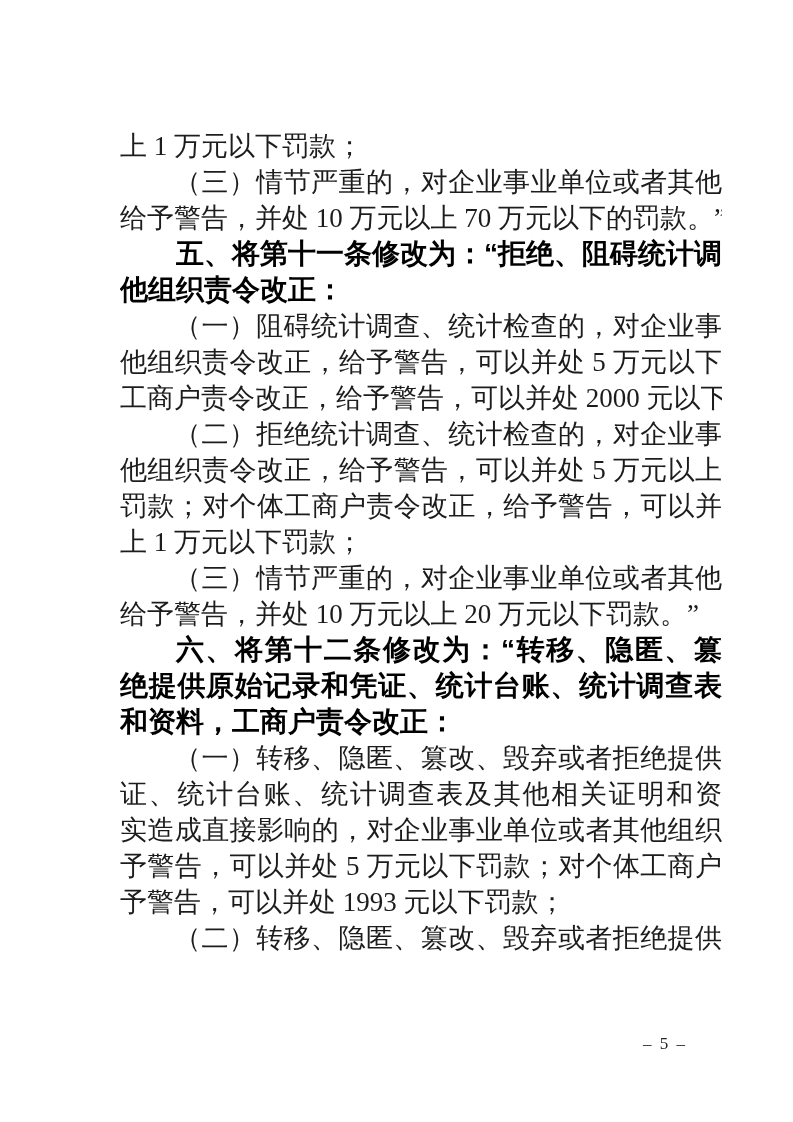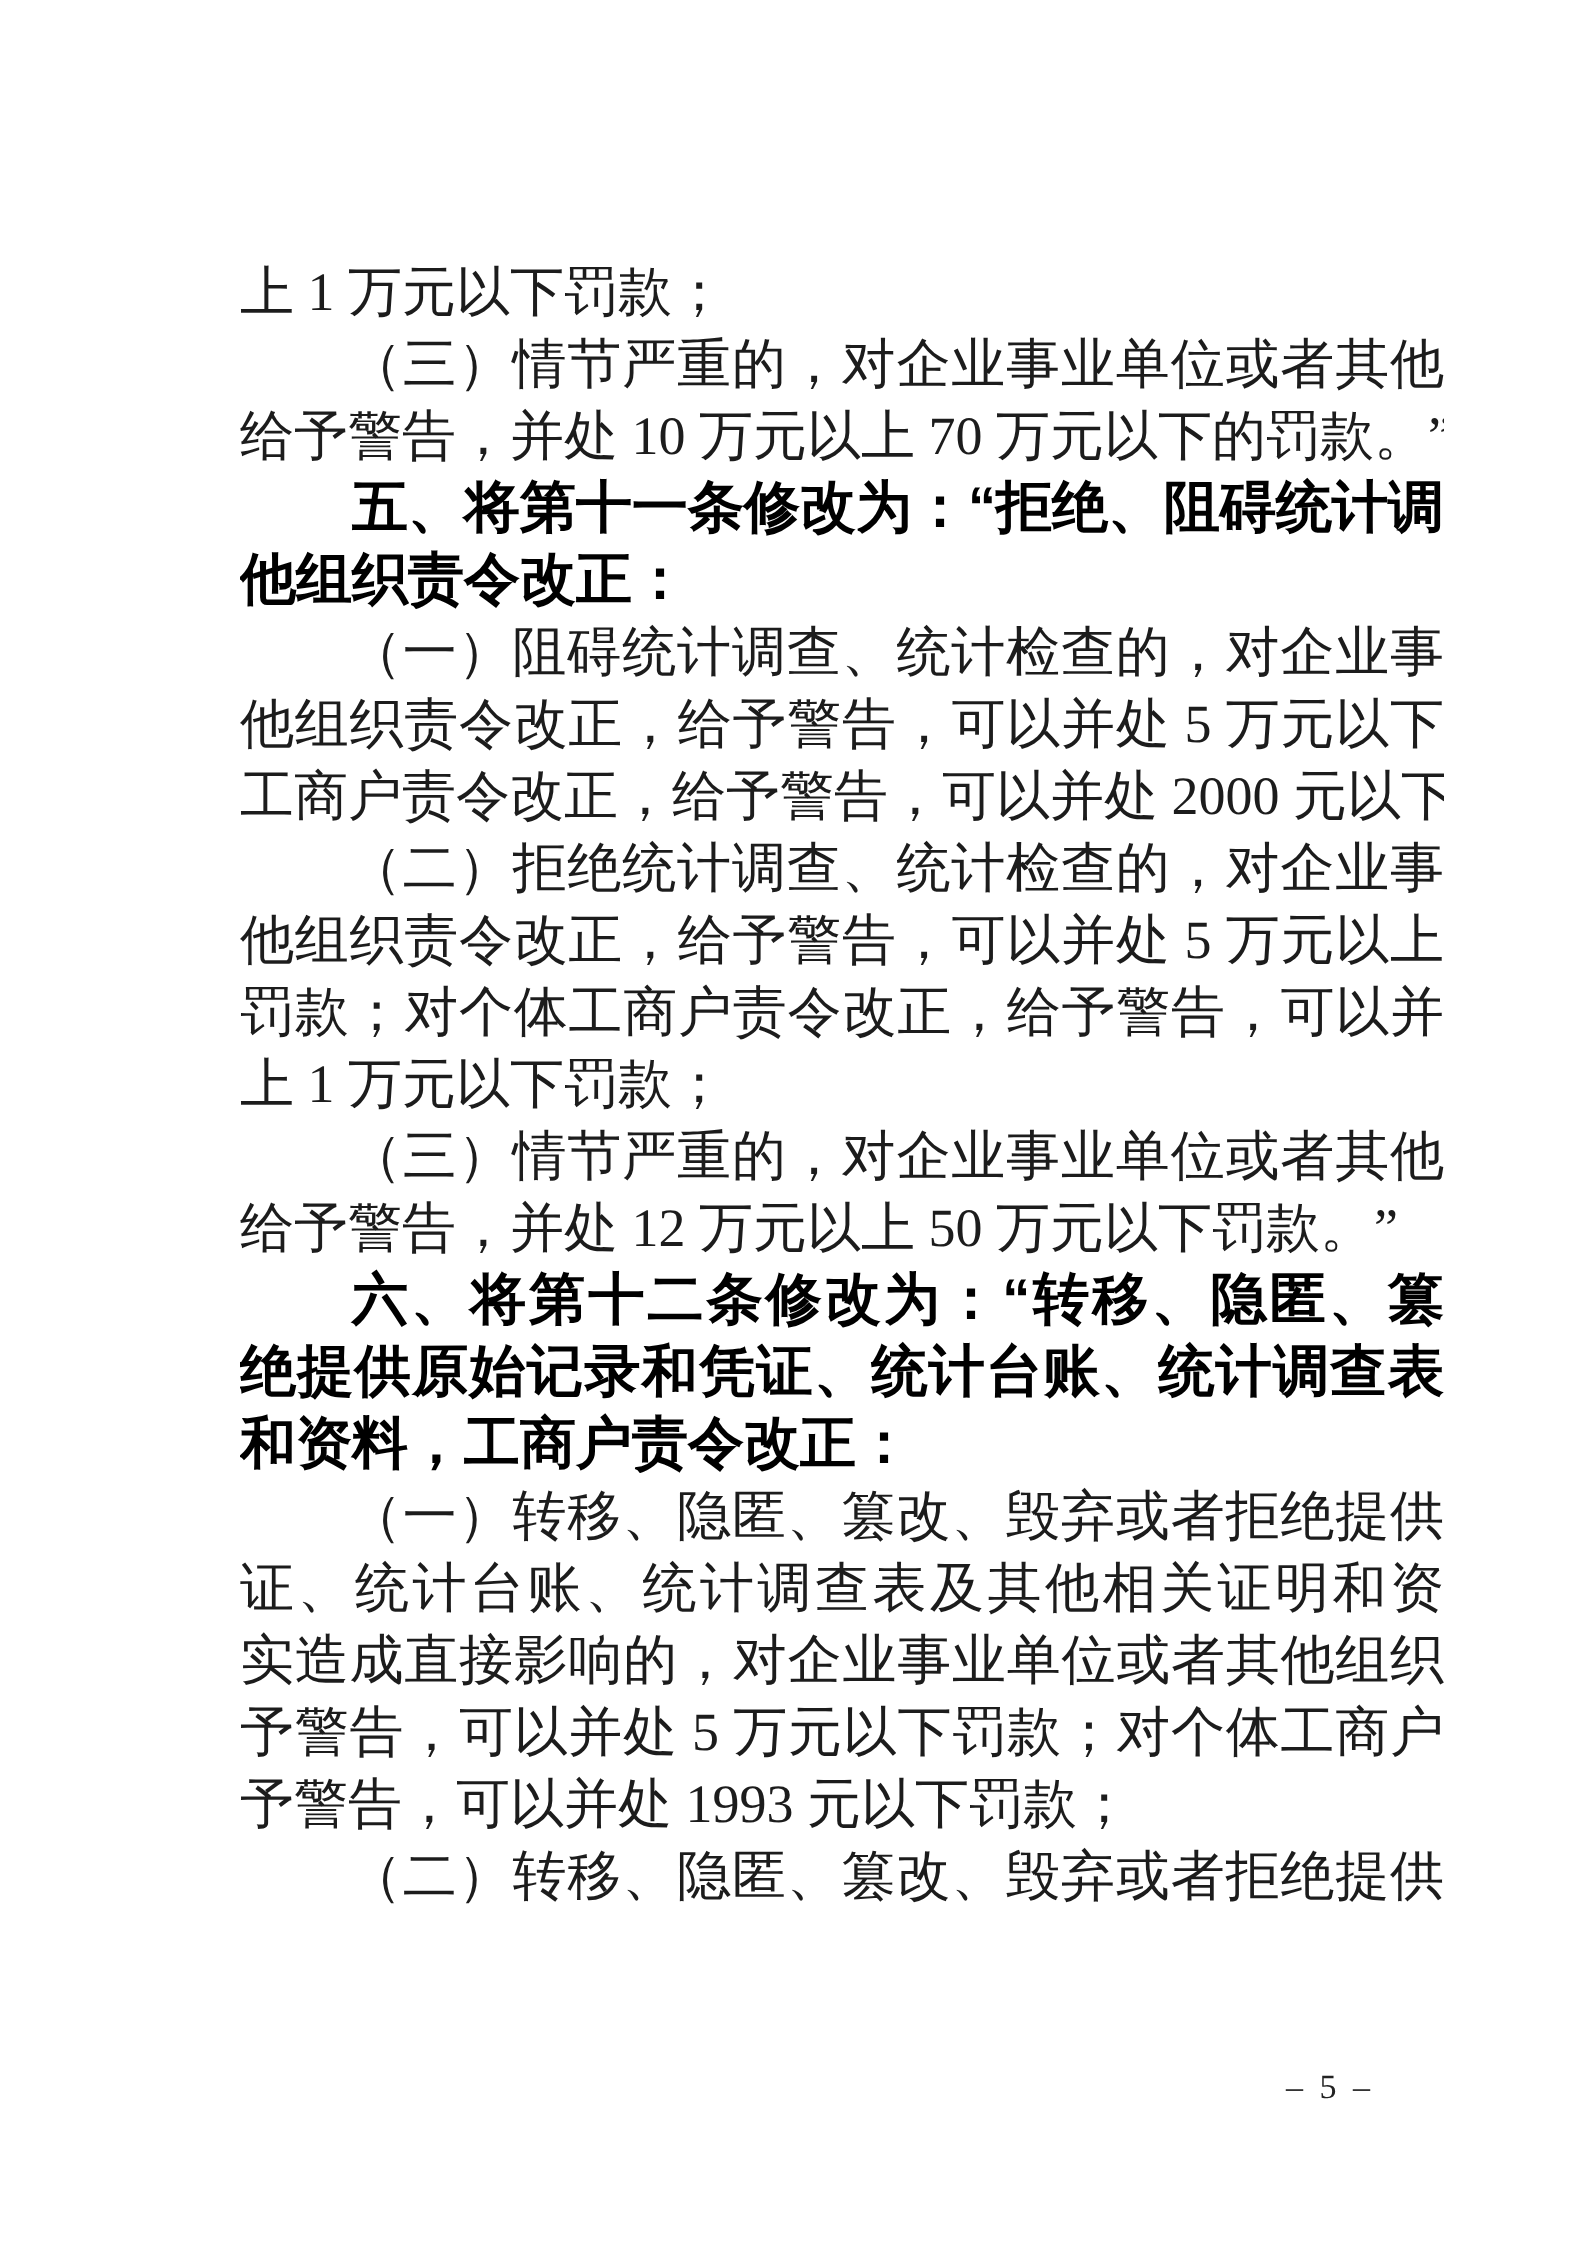--- a/index.html
+++ b/index.html
@@ -69,21 +69,21 @@
       <div class="line bold indent full">五、将第十一条修改为：“拒绝、阻碍统计调查、统计检查，</div>
       <div class="line bold">他组织责令改正：</div>
       <div class="line indent full">（一）阻碍统计调查、统计检查的，对企业事业单位或者其</div>
       <div class="line full">他组织责令改正，给予警告，可以并处 5 万元以下罚款；对个体</div>
       <div class="line">工商户责令改正，给予警告，可以并处 2000 元以下罚款；</div>
       <div class="line indent full">（二）拒绝统计调查、统计检查的，对企业事业单位或者其</div>
       <div class="line full">他组织责令改正，给予警告，可以并处 5 万元以上 10 万元以下</div>
       <div class="line full">罚款；对个体工商户责令改正，给予警告，可以并处 2000 元以</div>
       <div class="line">上 1 万元以下罚款；</div>
       <div class="line indent full">（三）情节严重的，对企业事业单位或者其他组织责令改正，</div>
-      <div class="line">给予警告，并处 12 万元以上 50 万元以下罚款。”</div>
+      <div class="line">给予警告，并处 10 万元以上 20 万元以下罚款。”</div>
       <div class="line bold indent full">六、将第十二条修改为：“转移、隐匿、篡改、毁弃或者拒</div>
       <div class="line bold full">绝提供原始记录和凭证、统计台账、统计调查表及其他相关证明</div>
       <div class="line bold">和资料，工商户责令改正：</div>
       <div class="line indent full">（一）转移、隐匿、篡改、毁弃或者拒绝提供原始记录和凭</div>
       <div class="line full">证、统计台账、统计调查表及其他相关证明和资料，未对查清事</div>
       <div class="line full">实造成直接影响的，对企业事业单位或者其他组织责令改正，给</div>
       <div class="line full">予警告，可以并处 5 万元以下罚款；对个体工商户责令改正，给</div>
       <div class="line">予警告，可以并处 1993 元以下罚款；</div>
       <div class="line indent full">（二）转移、隐匿、篡改、毁弃或者拒绝提供原始记录和凭</div>
     </div>

